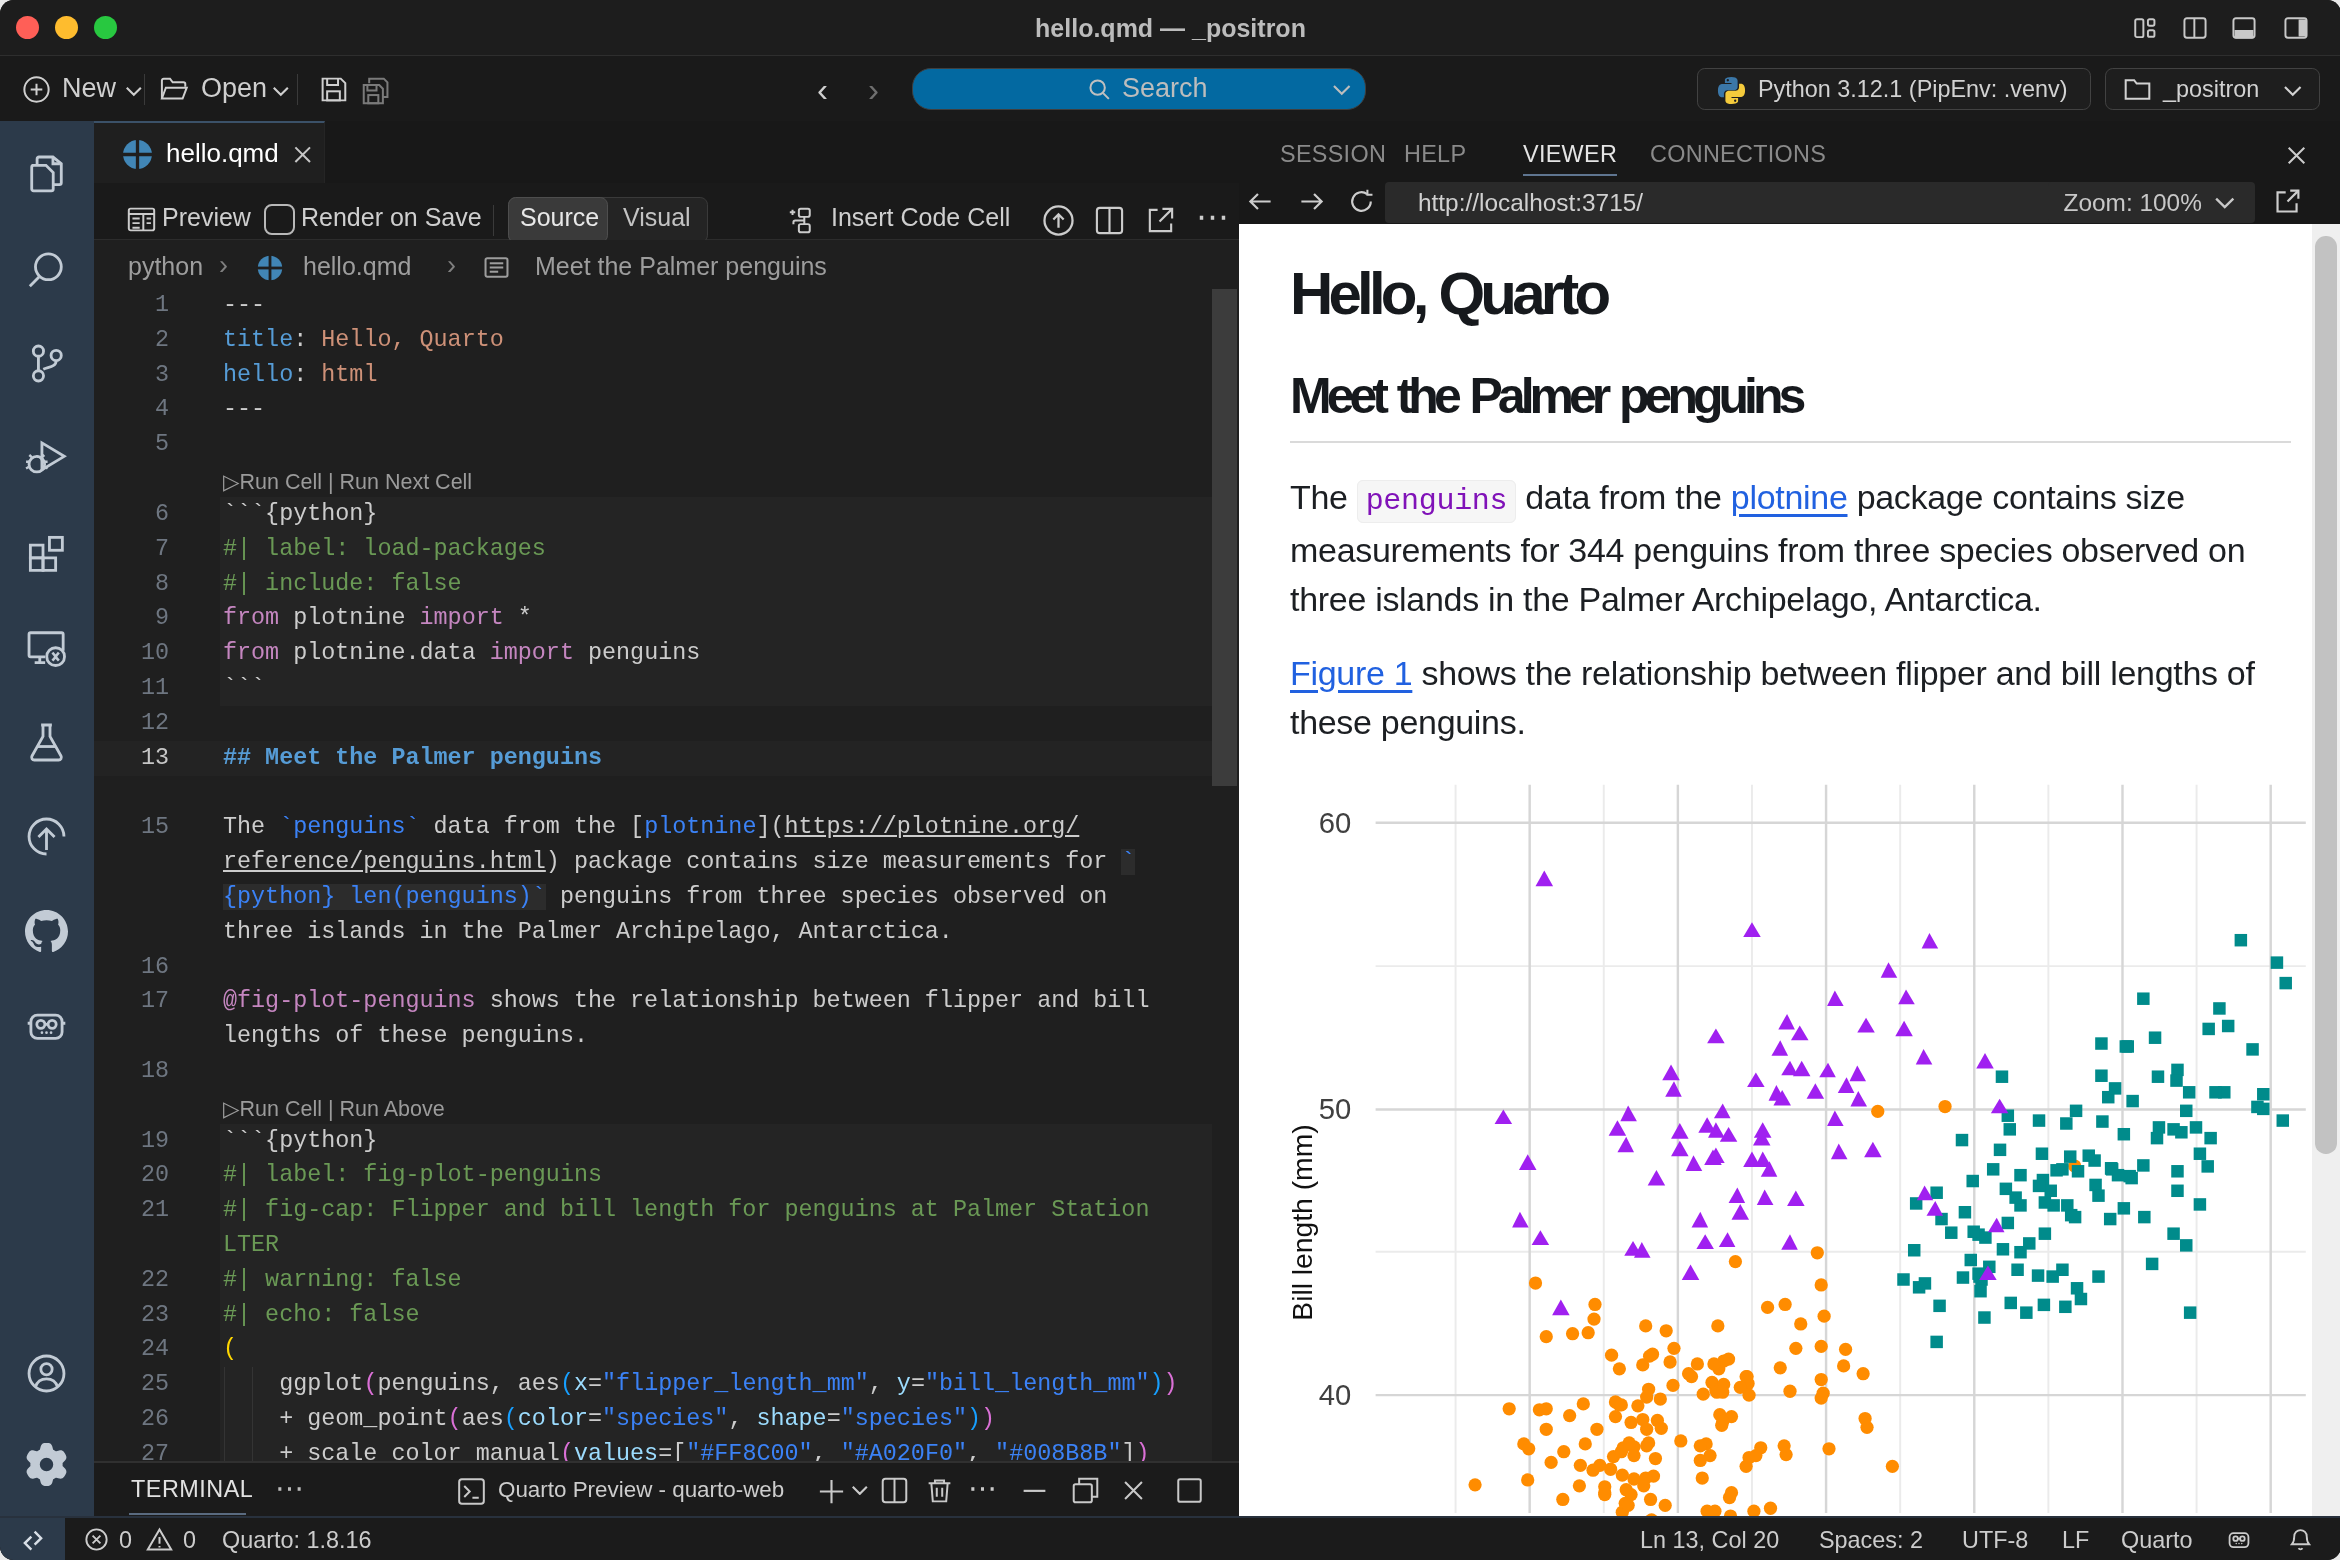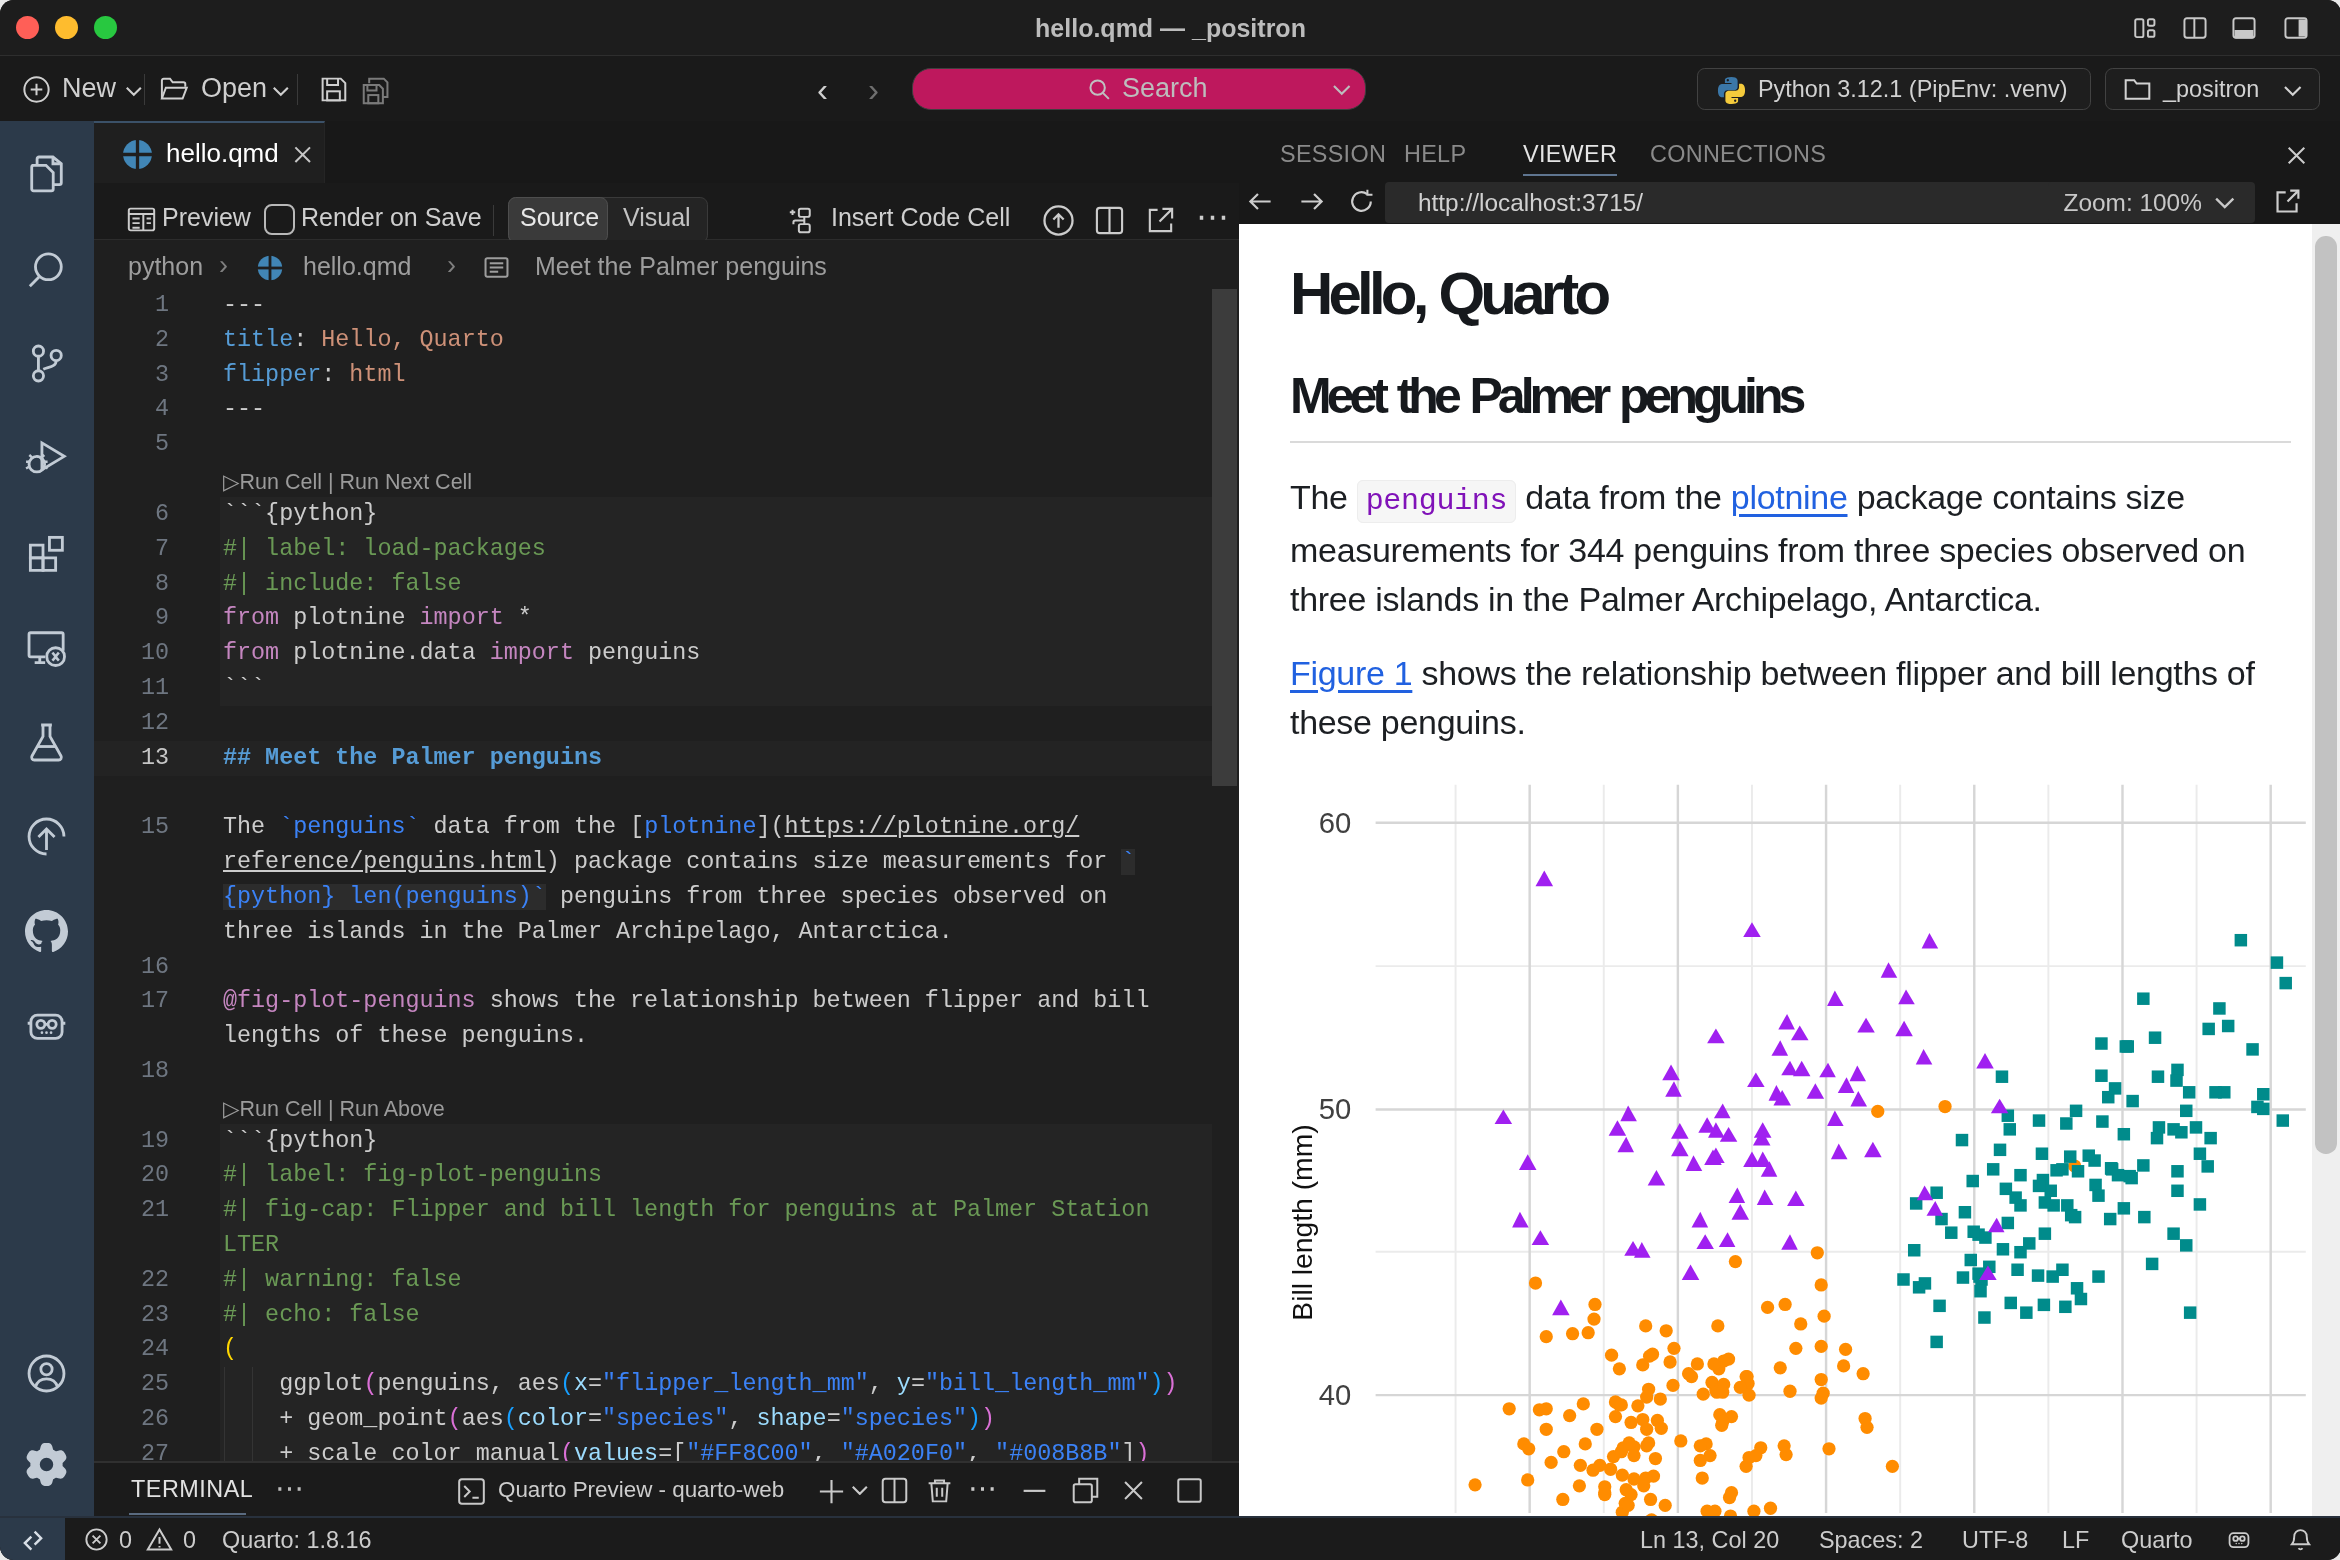--- a/index.html
+++ b/index.html
@@ -15,21 +15,21 @@
   .tl { position:absolute; top:15.6px; width:23.4px; height:23.4px; border-radius:50%; }
   #title { position:absolute; top:0; left:0; right:0; height:55px; line-height:57px; text-align:center;
            color:#bcbcbc; font-size:25px; font-weight:700; }
   .winico { position:absolute; top:14.6px; }
 
   
   #toolbar { position:absolute; left:0; top:55px; width:2341px; height:66px; background:#1a1a1a;
              border-top:1px solid #2e2e2e; }
   .tbtxt { color:#cfcfcf; font-size:27px; }
   .tbsep { position:absolute; top:17.6px; width:1px; height:31px; background:#3a3a3a; }
-  #search { position:absolute; left:912px; top:11.7px; width:454px; height:42px; background:#be185d;
+  #search { position:absolute; left:912px; top:11.7px; width:454px; height:42px; background:#0369a1;
             border:1px solid #3f3f3f; border-radius:19px; }
   .navchev { color:#cdcdcd; font-size:29px; }
   .pillbtn { position:absolute; top:11.7px; height:42px; border:1.5px solid #424242; border-radius:7.8px;
              background:#1e1e1e; color:#d2d2d2; font-size:23.4px; line-height:39px; white-space:nowrap; }
 
   
   #activity { position:absolute; left:0; top:121px; width:94px; height:1398px; background:#2c3a4a; }
   .aicon { position:absolute; left:25px; width:43px; height:43px; }
 
   
@@ -321,21 +321,21 @@
       <span class="abs" style="left:441px;top:0">Meet the Palmer penguins</span>
     </div>
     <div id="code">
     <div class="cellbg" style="top:209px;height:209px"></div>
 <div class="cellbg" style="top:836px;height:338px"></div>
 <div class="abs curline" style="left:0;top:453px;width:1118px;height:35px"></div>
 <div class="abs" style="left:130px;top:1079px;width:1px;height:94px;background:#343434"></div>
 <div class="abs" style="left:158px;top:1079px;width:1px;height:94px;background:#343434"></div>
 <div class="cl" style="top:0px"><span class="ln">1</span><span class="ct">---</span></div>
 <div class="cl" style="top:35px"><span class="ln">2</span><span class="ct"><span class="c-key">title</span>: <span class="c-val">Hello, Quarto</span></span></div>
-<div class="cl" style="top:70px"><span class="ln">3</span><span class="ct"><span class="c-key">flipper</span>: <span class="c-val">html</span></span></div>
+<div class="cl" style="top:70px"><span class="ln">3</span><span class="ct"><span class="c-key">hello</span>: <span class="c-val">html</span></span></div>
 <div class="cl" style="top:104px"><span class="ln">4</span><span class="ct">---</span></div>
 <div class="cl" style="top:139px"><span class="ln">5</span><span class="ct"></span></div>
 <div class="cl" style="top:174px"><span class="abs" style="left:129px;top:2.9px;font-family:'Liberation Sans',sans-serif;font-size:21.5px;color:#9b9b9b">▷Run Cell | Run Next Cell</span></div>
 <div class="cl" style="top:209px"><span class="ln">6</span><span class="ct">```{python}</span></div>
 <div class="cl" style="top:244px"><span class="ln">7</span><span class="ct"><span class="c-com">#| label: load-packages</span></span></div>
 <div class="cl" style="top:279px"><span class="ln">8</span><span class="ct"><span class="c-com">#| include: false</span></span></div>
 <div class="cl" style="top:313px"><span class="ln">9</span><span class="ct"><span class="c-kw">from</span> plotnine <span class="c-kw">import</span> *</span></div>
 <div class="cl" style="top:348px"><span class="ln">10</span><span class="ct"><span class="c-kw">from</span> plotnine.data <span class="c-kw">import</span> penguins</span></div>
 <div class="cl" style="top:383px"><span class="ln">11</span><span class="ct">```</span></div>
 <div class="cl" style="top:418px"><span class="ln">12</span><span class="ct"></span></div>

